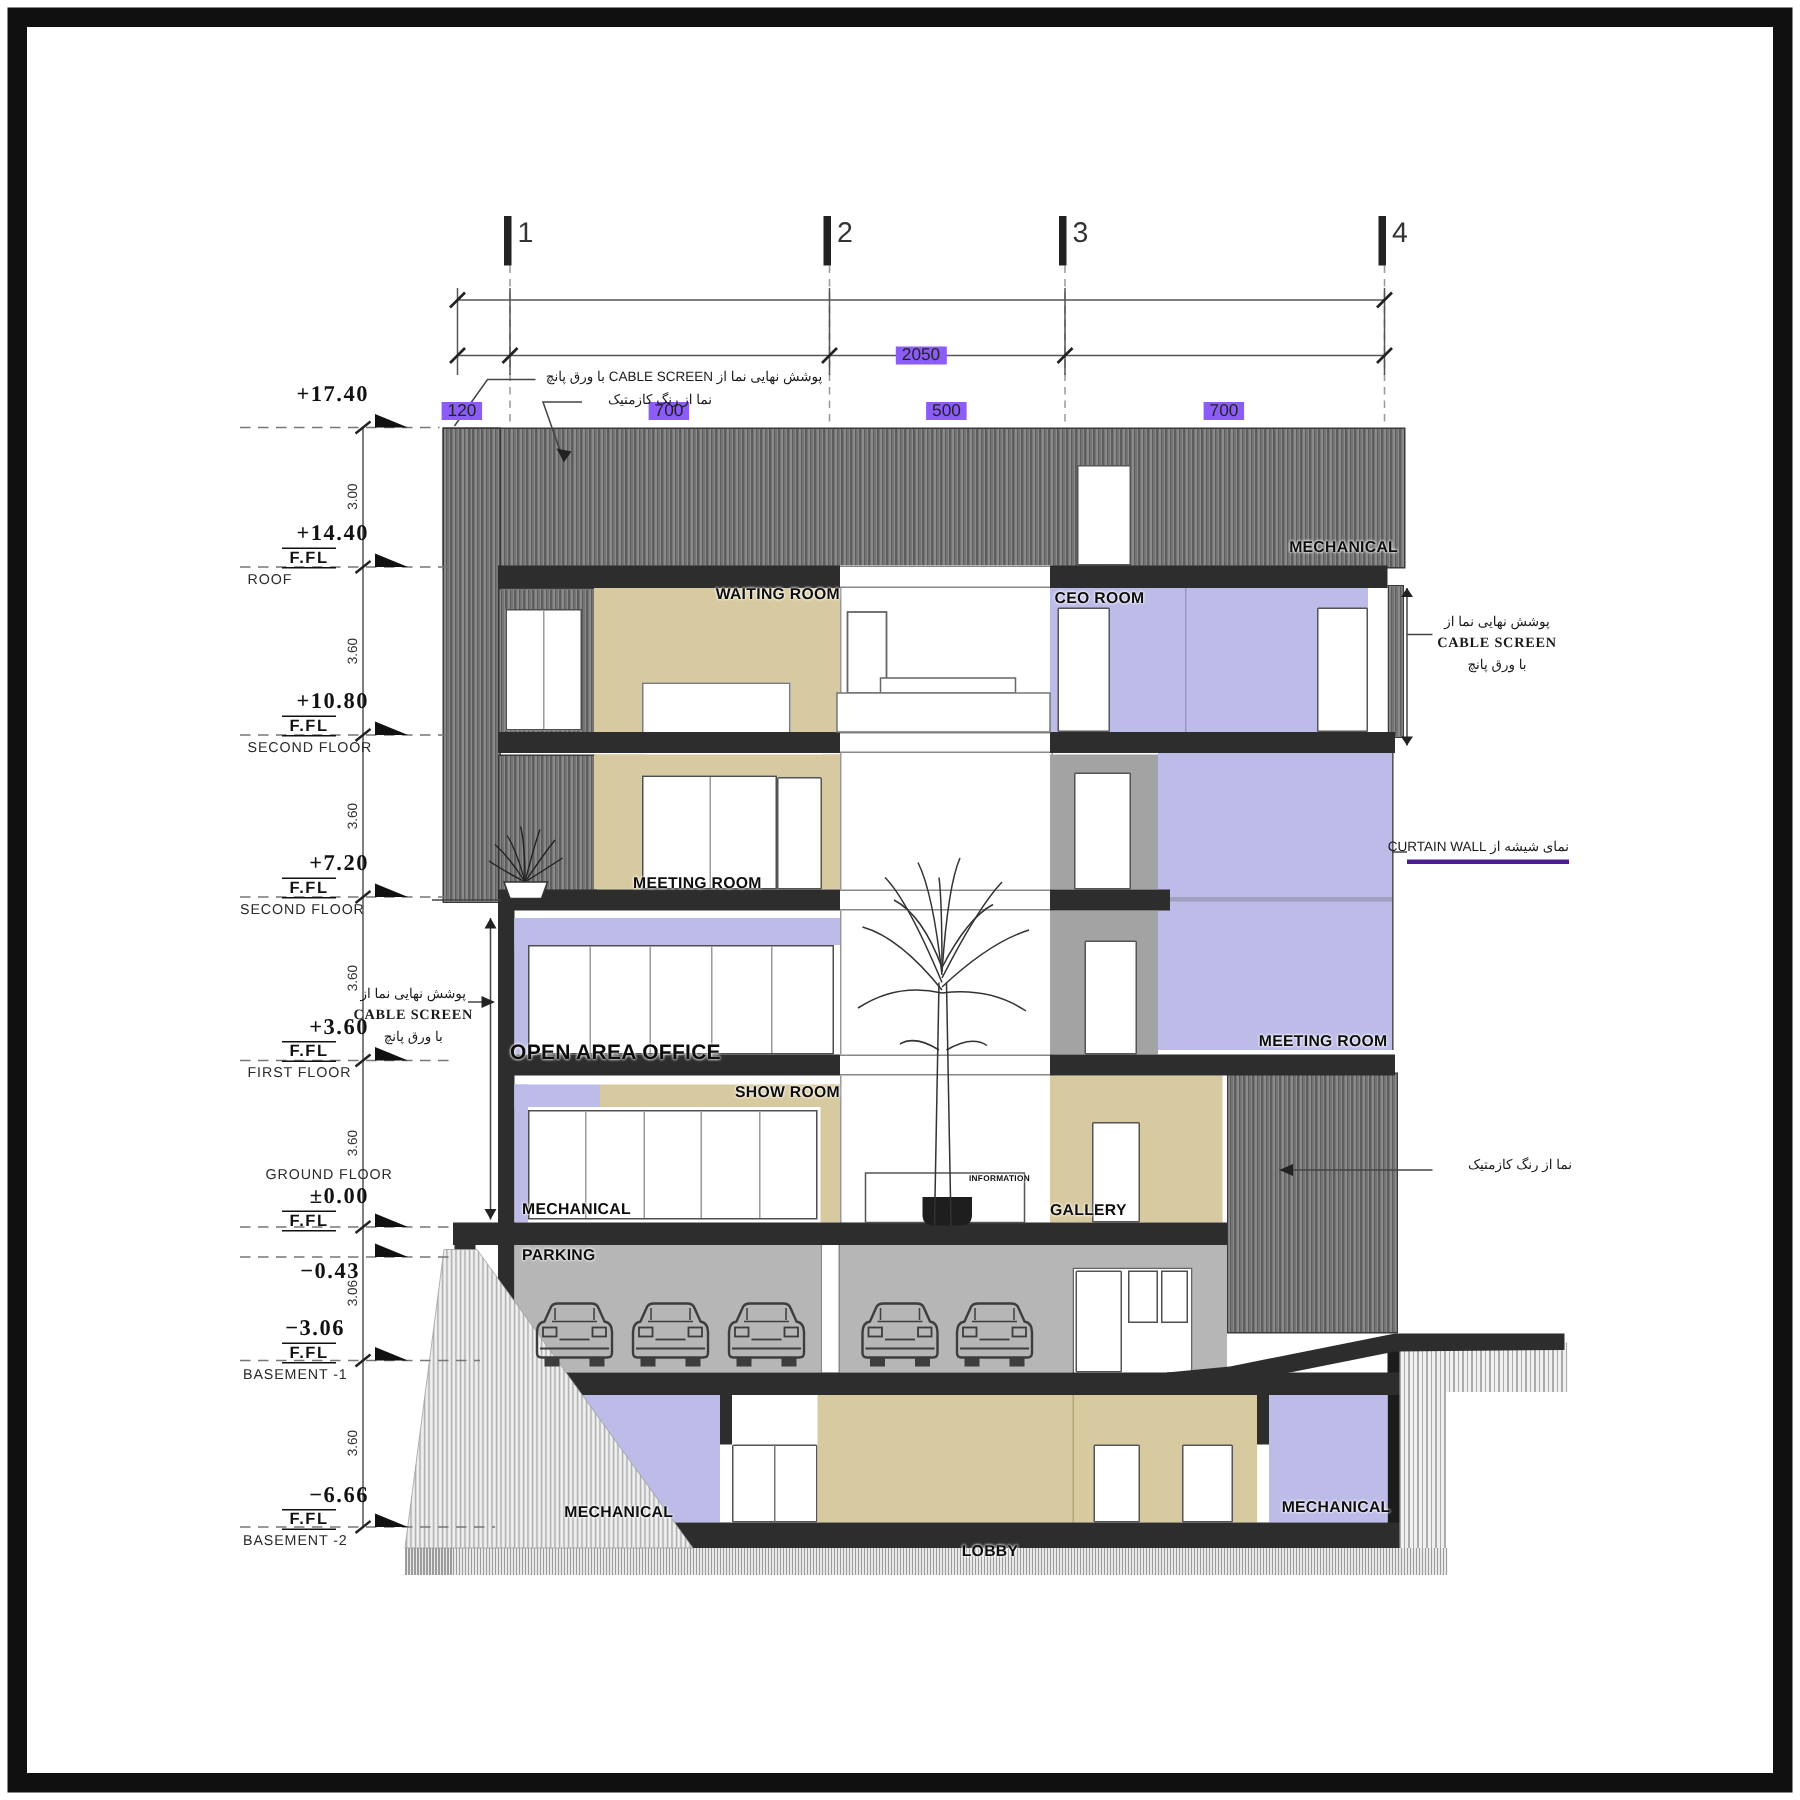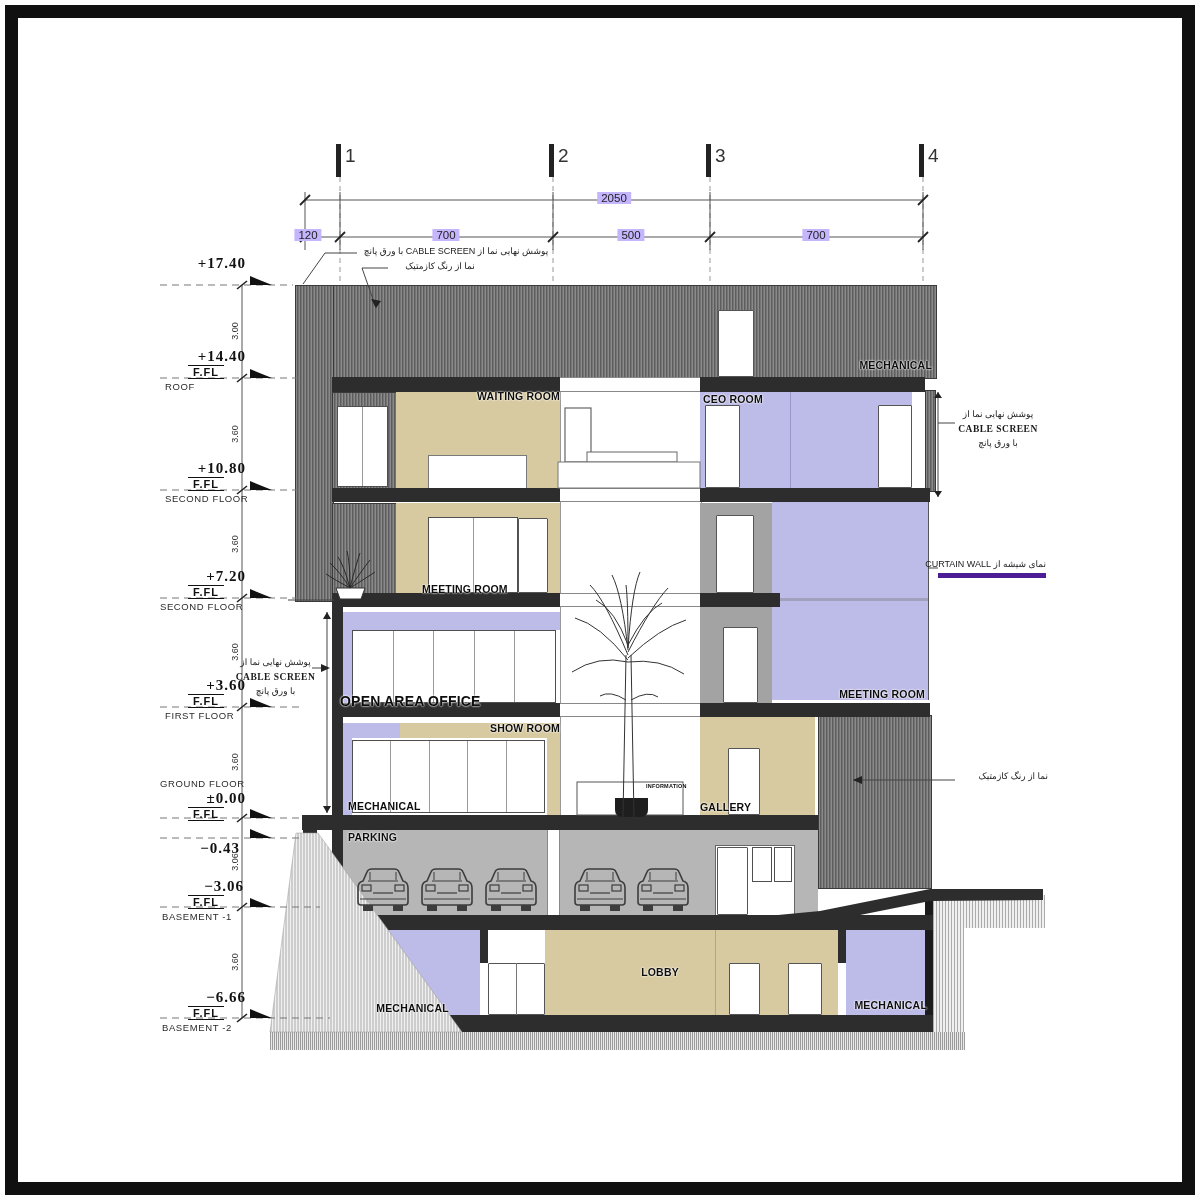--- a/index.html
+++ b/index.html
@@ -29,22 +29,22 @@
   .lbl.sm{font-size:5.5px;font-weight:bold;}
   .lvl-val{position:absolute;font-family:"Liberation Serif",serif;font-weight:bold;font-size:15px;
        color:#111;letter-spacing:1px;text-align:right;z-index:40;}
   .lvl-ffl{position:absolute;font-size:11px;font-weight:bold;color:#111;border-top:1.5px solid #111;
        border-bottom:1.5px solid #111;padding:0 5px;letter-spacing:1px;z-index:40;}
   .lvl-name{position:absolute;font-size:9.5px;color:#2a2a2a;letter-spacing:.6px;z-index:40;white-space:nowrap;}
   .vdim{position:absolute;font-size:9px;color:#333;transform:rotate(-90deg);transform-origin:center;
        white-space:nowrap;z-index:40;}
   .gnum{position:absolute;font-size:19px;color:#333;z-index:40;}
   .gbar{position:absolute;width:5px;height:33px;background:#222;z-index:40;}
-  .dimtxt{position:absolute;font-size:11.5px;color:#222;background:#c4b5fd;padding:0 4px;z-index:40;
-       transform:translateX(-50%);white-space:nowrap;}
+  .dimtxt{position:absolute;font-size:11.5px;color:#222;background:#8b5cf6;padding:0 4px;z-index:40;
+       transform:translateX(-50%);white-space:nowrap;margin-top:39px;}
   .note{position:absolute;font-size:9px;color:#1a1a1a;z-index:40;line-height:1.55;white-space:nowrap;}
   .note b{font-family:"Liberation Serif",serif;font-size:9.5px;letter-spacing:.5px;}
   svg.overlay{position:absolute;inset:0;z-index:30;pointer-events:none;}
 </style>
 </head>
 <body>
 
 <div id="stage">
   <div class="frame"></div>
 
@@ -77,27 +77,27 @@
   <div class="lvl-name" style="left:165px;top:493px">SECOND FLOOR</div>
 
   <div class="lvl-val" style="left:178px;top:568px;width:68px">+7.20</div>
   <div class="lvl-ffl" style="left:188px;top:585px">F.FL</div>
   <div class="lvl-name" style="left:160px;top:601px">SECOND FLOOR</div>
 
   <div class="lvl-val" style="left:178px;top:677px;width:68px">+3.60</div>
   <div class="lvl-ffl" style="left:188px;top:694px">F.FL</div>
   <div class="lvl-name" style="left:165px;top:710px">FIRST FLOOR</div>
 
-  <div class="lvl-name" style="left:160px;top:778px">GROUND FLOOR</div>
+  <div class="lvl-name" style="left:177px;top:778px">GROUND FLOOR</div>
   <div class="lvl-val" style="left:178px;top:790px;width:68px">±0.00</div>
   <div class="lvl-ffl" style="left:188px;top:807px">F.FL</div>
 
   <div class="lvl-val" style="left:172px;top:840px;width:68px">−0.43</div>
 
-  <div class="lvl-val" style="left:176px;top:878px;width:68px">−3.06</div>
+  <div class="lvl-val" style="left:162px;top:878px;width:68px">−3.06</div>
   <div class="lvl-ffl" style="left:188px;top:895px">F.FL</div>
   <div class="lvl-name" style="left:162px;top:911px">BASEMENT -1</div>
 
   <div class="lvl-val" style="left:178px;top:989px;width:68px">−6.66</div>
   <div class="lvl-ffl" style="left:188px;top:1006px">F.FL</div>
   <div class="lvl-name" style="left:162px;top:1022px">BASEMENT -2</div>
 
   <div class="vdim" style="left:226px;top:326px">3.00</div>
   <div class="vdim" style="left:226px;top:429px">3.60</div>
   <div class="vdim" style="left:226px;top:539px">3.60</div>
@@ -371,28 +371,28 @@
   <div class="lbl" style="left:703px;top:393px">CEO ROOM</div>
   <div class="lbl" style="left:422px;top:583px">MEETING ROOM</div>
   <div class="lbl" style="left:340px;top:693px;font-size:14px">OPEN AREA OFFICE</div>
   <div class="lbl" style="left:820px;top:688px;width:105px;text-align:right">MEETING ROOM</div>
   <div class="lbl" style="left:455px;top:722px;width:105px;text-align:right">SHOW ROOM</div>
   <div class="lbl" style="left:348px;top:800px">MECHANICAL</div>
   <div class="lbl" style="left:700px;top:801px">GALLERY</div>
   <div class="lbl sm" style="left:646px;top:783px">INFORMATION</div>
   <div class="lbl" style="left:348px;top:831px">PARKING</div>
   <div class="lbl" style="left:355px;top:1002px;width:115px;text-align:center">MECHANICAL</div>
-  <div class="lbl" style="left:600px;top:966px;width:120px;text-align:center">LOBBY</div>
+  <div class="lbl" style="left:600px;top:1028px;width:120px;text-align:center">LOBBY</div>
   <div class="lbl" style="left:843px;top:999px;width:84px;text-align:right">MECHANICAL</div>
 
   <div class="note" style="left:950px;top:408px;width:96px;text-align:center">
     <div dir="rtl">پوشش نهایی نما از</div>
     <b>CABLE SCREEN</b>
     <div dir="rtl">با ورق پانچ</div>
   </div>
-  <div class="note" dir="rtl" style="left:938px;top:558px;width:108px;border-bottom:5px solid #4c1d95;padding-bottom:1px">نمای شیشه از CURTAIN WALL</div>
+  <div class="note" dir="rtl" style="left:938px;top:558px;width:108px;border-bottom:3px solid #4c1d95;padding-bottom:1px">نمای شیشه از CURTAIN WALL</div>
   <div class="note" dir="rtl" style="left:958px;top:770px;width:90px">نما از رنگ کازمتیک</div>
   <div class="note" style="left:228px;top:656px;width:95px;text-align:center">
     <div dir="rtl">پوشش نهایی نما از</div>
     <b>CABLE SCREEN</b>
     <div dir="rtl">با ورق پانچ</div>
   </div>
 </div>
 
 </body></html>

